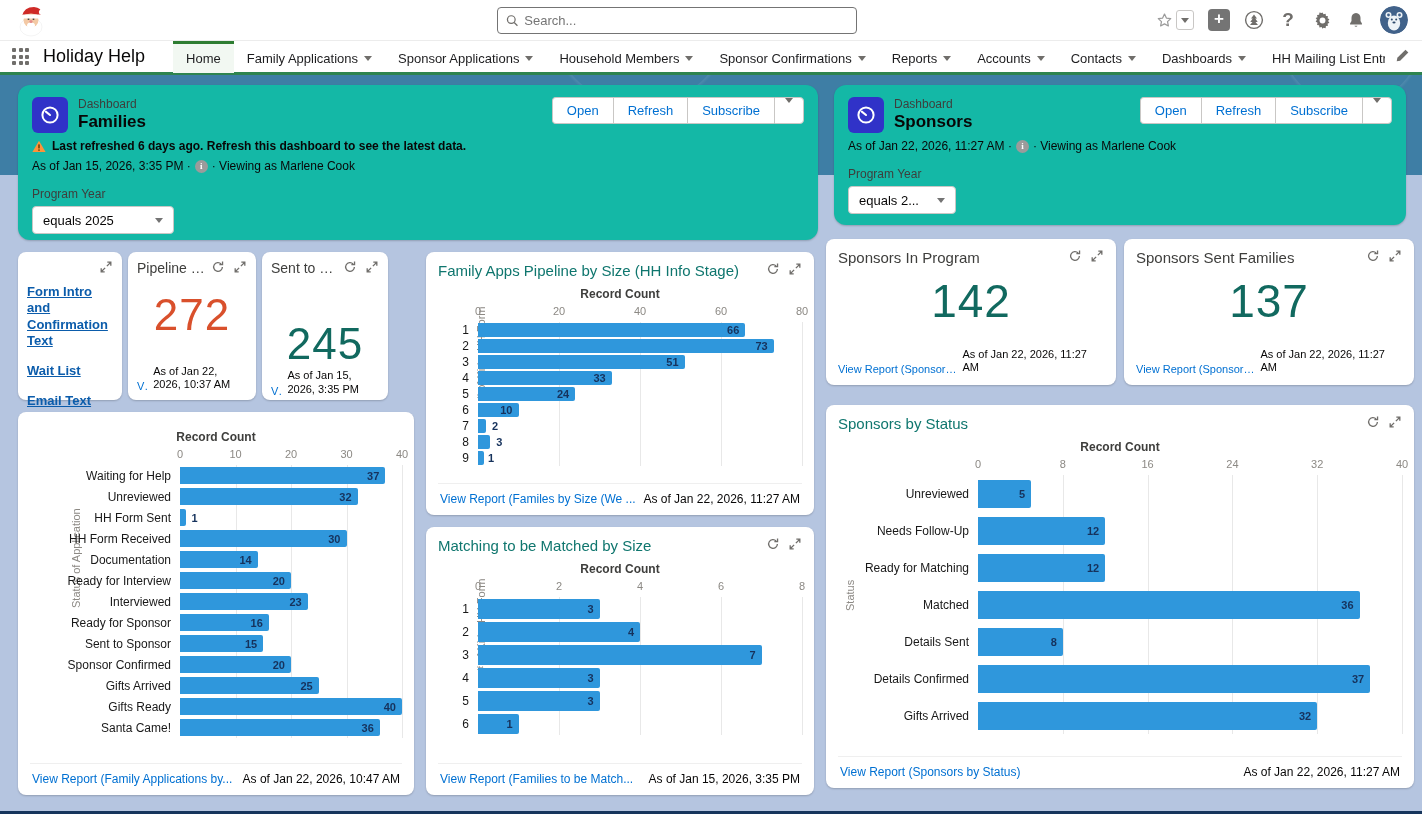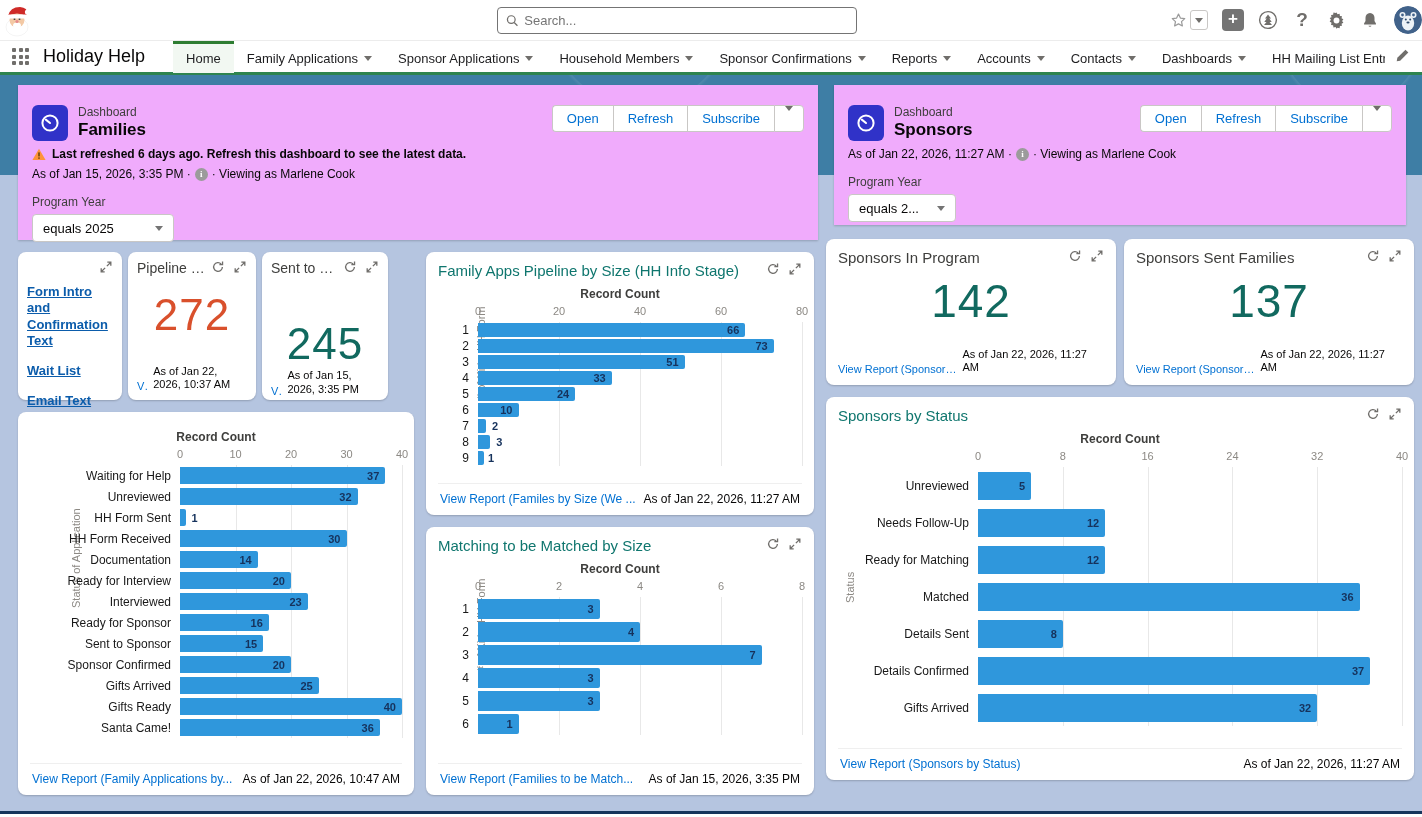--- a/index.html
+++ b/index.html
@@ -1,19 +1,19 @@
 <!DOCTYPE html>
 <html><head>
 <meta charset="utf-8">
 <style>
   * { margin:0; padding:0; box-sizing:border-box; }
   html,body { width:1422px; height:817px; overflow:hidden; font-family:"Liberation Sans", sans-serif; background:#fff; position:relative; }
 
   
-  .utilbar { height:40px; background:#fff; display:flex; align-items:center; padding:0 0; position:relative; }
+  .utilbar { height:40px; background:#fff; display:flex; align-items:center; padding:0 14px; position:relative; }
   .santa { width:34px; height:34px; }
   .searchwrap { position:absolute; left:497px; width:360px; height:27px; }
   .searchbox { width:100%; height:100%; border:1px solid #747474; border-radius:4px; display:flex; align-items:center; padding:0 8px; gap:6px; background:#fff; }
   .searchbox input { border:none; outline:none; font-size:13px; color:#444; width:100%; font-family:"Liberation Sans",sans-serif; }
   .utilicons { margin-left:auto; display:flex; align-items:center; gap:14px; color:#706e6b; }
   .uicon { width:20px; height:20px; display:flex; align-items:center; justify-content:center; font-size:16px; color:#706e6b; cursor:pointer; }
   .favgroup { display:flex; align-items:center; gap:0; }
   .favcaret { width:18px; height:20px; border:1px solid #c9c7c5; border-radius:3px; display:flex; align-items:center; justify-content:center; margin-left:2px; }
   .plusbox { width:22px; height:22px; background:#747474; border-radius:4px; color:#fff; font-size:17px; line-height:20px; text-align:center; font-weight:bold; }
   .avatar { width:28px; height:28px; border-radius:50%; overflow:hidden; }
@@ -34,21 +34,21 @@
   .bg-band { position:absolute; top:0; left:0; right:0; height:100px; background:#3e7ea5;
     background-image:
       radial-gradient(circle at 15% 180%, transparent 120px, rgba(255,255,255,.10) 121px, transparent 124px),
       radial-gradient(circle at 45% -60%, transparent 90px, rgba(255,255,255,.08) 91px, transparent 94px),
       radial-gradient(circle at 75% 200%, transparent 140px, rgba(255,255,255,.10) 141px, transparent 144px),
       radial-gradient(circle at 95% -40%, transparent 70px, rgba(255,255,255,.08) 71px, transparent 74px); }
   .cols { position:relative; display:flex; gap:8px; padding:10px 8px 0 18px; }
   .col-left { width:800px; }
   .col-right { width:588px; }
 
-  .hdrcard { background:#f0abfc; border-radius:0; box-shadow:0 1px 2px rgba(0,0,0,.2); padding:20px 14px; position:relative; }
+  .hdrcard { background:#14b8a6; border-radius:12px; box-shadow:0 1px 2px rgba(0,0,0,.2); padding:12px 14px; position:relative; }
   .hdr-top { display:flex; align-items:flex-start; }
   .dashicon { width:36px; height:36px; border-radius:6px; background:#3032c8; flex:none; display:flex; align-items:center; justify-content:center; }
   .hdr-titles { margin-left:10px; }
   .hdr-type { font-size:12px; color:#3e3e3c; }
   .hdr-title { font-size:17px; font-weight:bold; color:#080707; margin-top:1px; }
   .btngroup { margin-left:auto; display:flex; }
   .btn { background:#fff; border:1px solid #c9c7c5; color:#0070d2; font-size:13px; padding:5px 14px; cursor:pointer; border-right-width:0; font-family:"Liberation Sans",sans-serif; }
   .btn:first-child { border-radius:4px 0 0 4px; }
   .btn.menu { border-right-width:1px; border-radius:0 4px 4px 0; padding:5px 10px; }
   .warnrow { display:flex; align-items:center; gap:6px; font-size:12px; font-weight:bold; color:#080707; margin-top:6px; }
@@ -746,21 +746,21 @@
             </span>
           </div>
           <div class="metricnum num-teal">137</div>
           <div class="metricfoot">
             <span class="vlink">View Report (Sponsors...</span>
             <span class="asof">As of Jan 22, 2026, 11:27 AM</span>
           </div>
         </div>
       </div>
 
-      <div class="card chartcard h-status chart-box c3" style="margin-top:12px;">
+      <div class="card chartcard h-status chart-box c3" style="margin-top:20px;">
         <div class="w-titlerow">
           <span class="w-title">Sponsors by Status</span>
           <span class="w-icons">
             <span class="icon-btn"><svg width="14" height="14" viewBox="0 0 16 16" fill="none" stroke="#706e6b" stroke-width="1.5">
                   <path d="M13 8a5 5 0 1 1-1.4-3.5"></path>
                   <path d="M13.2 1.6v3.6H9.6"></path>
                 </svg></span>
             <span class="icon-btn"><svg width="14" height="14" viewBox="0 0 16 16" fill="none" stroke="#706e6b" stroke-width="1.5">
                   <path d="M9.5 2.5h4v4M6.5 13.5h-4v-4M13.5 2.5L9 7M2.5 13.5L7 9"></path>
                 </svg></span>

